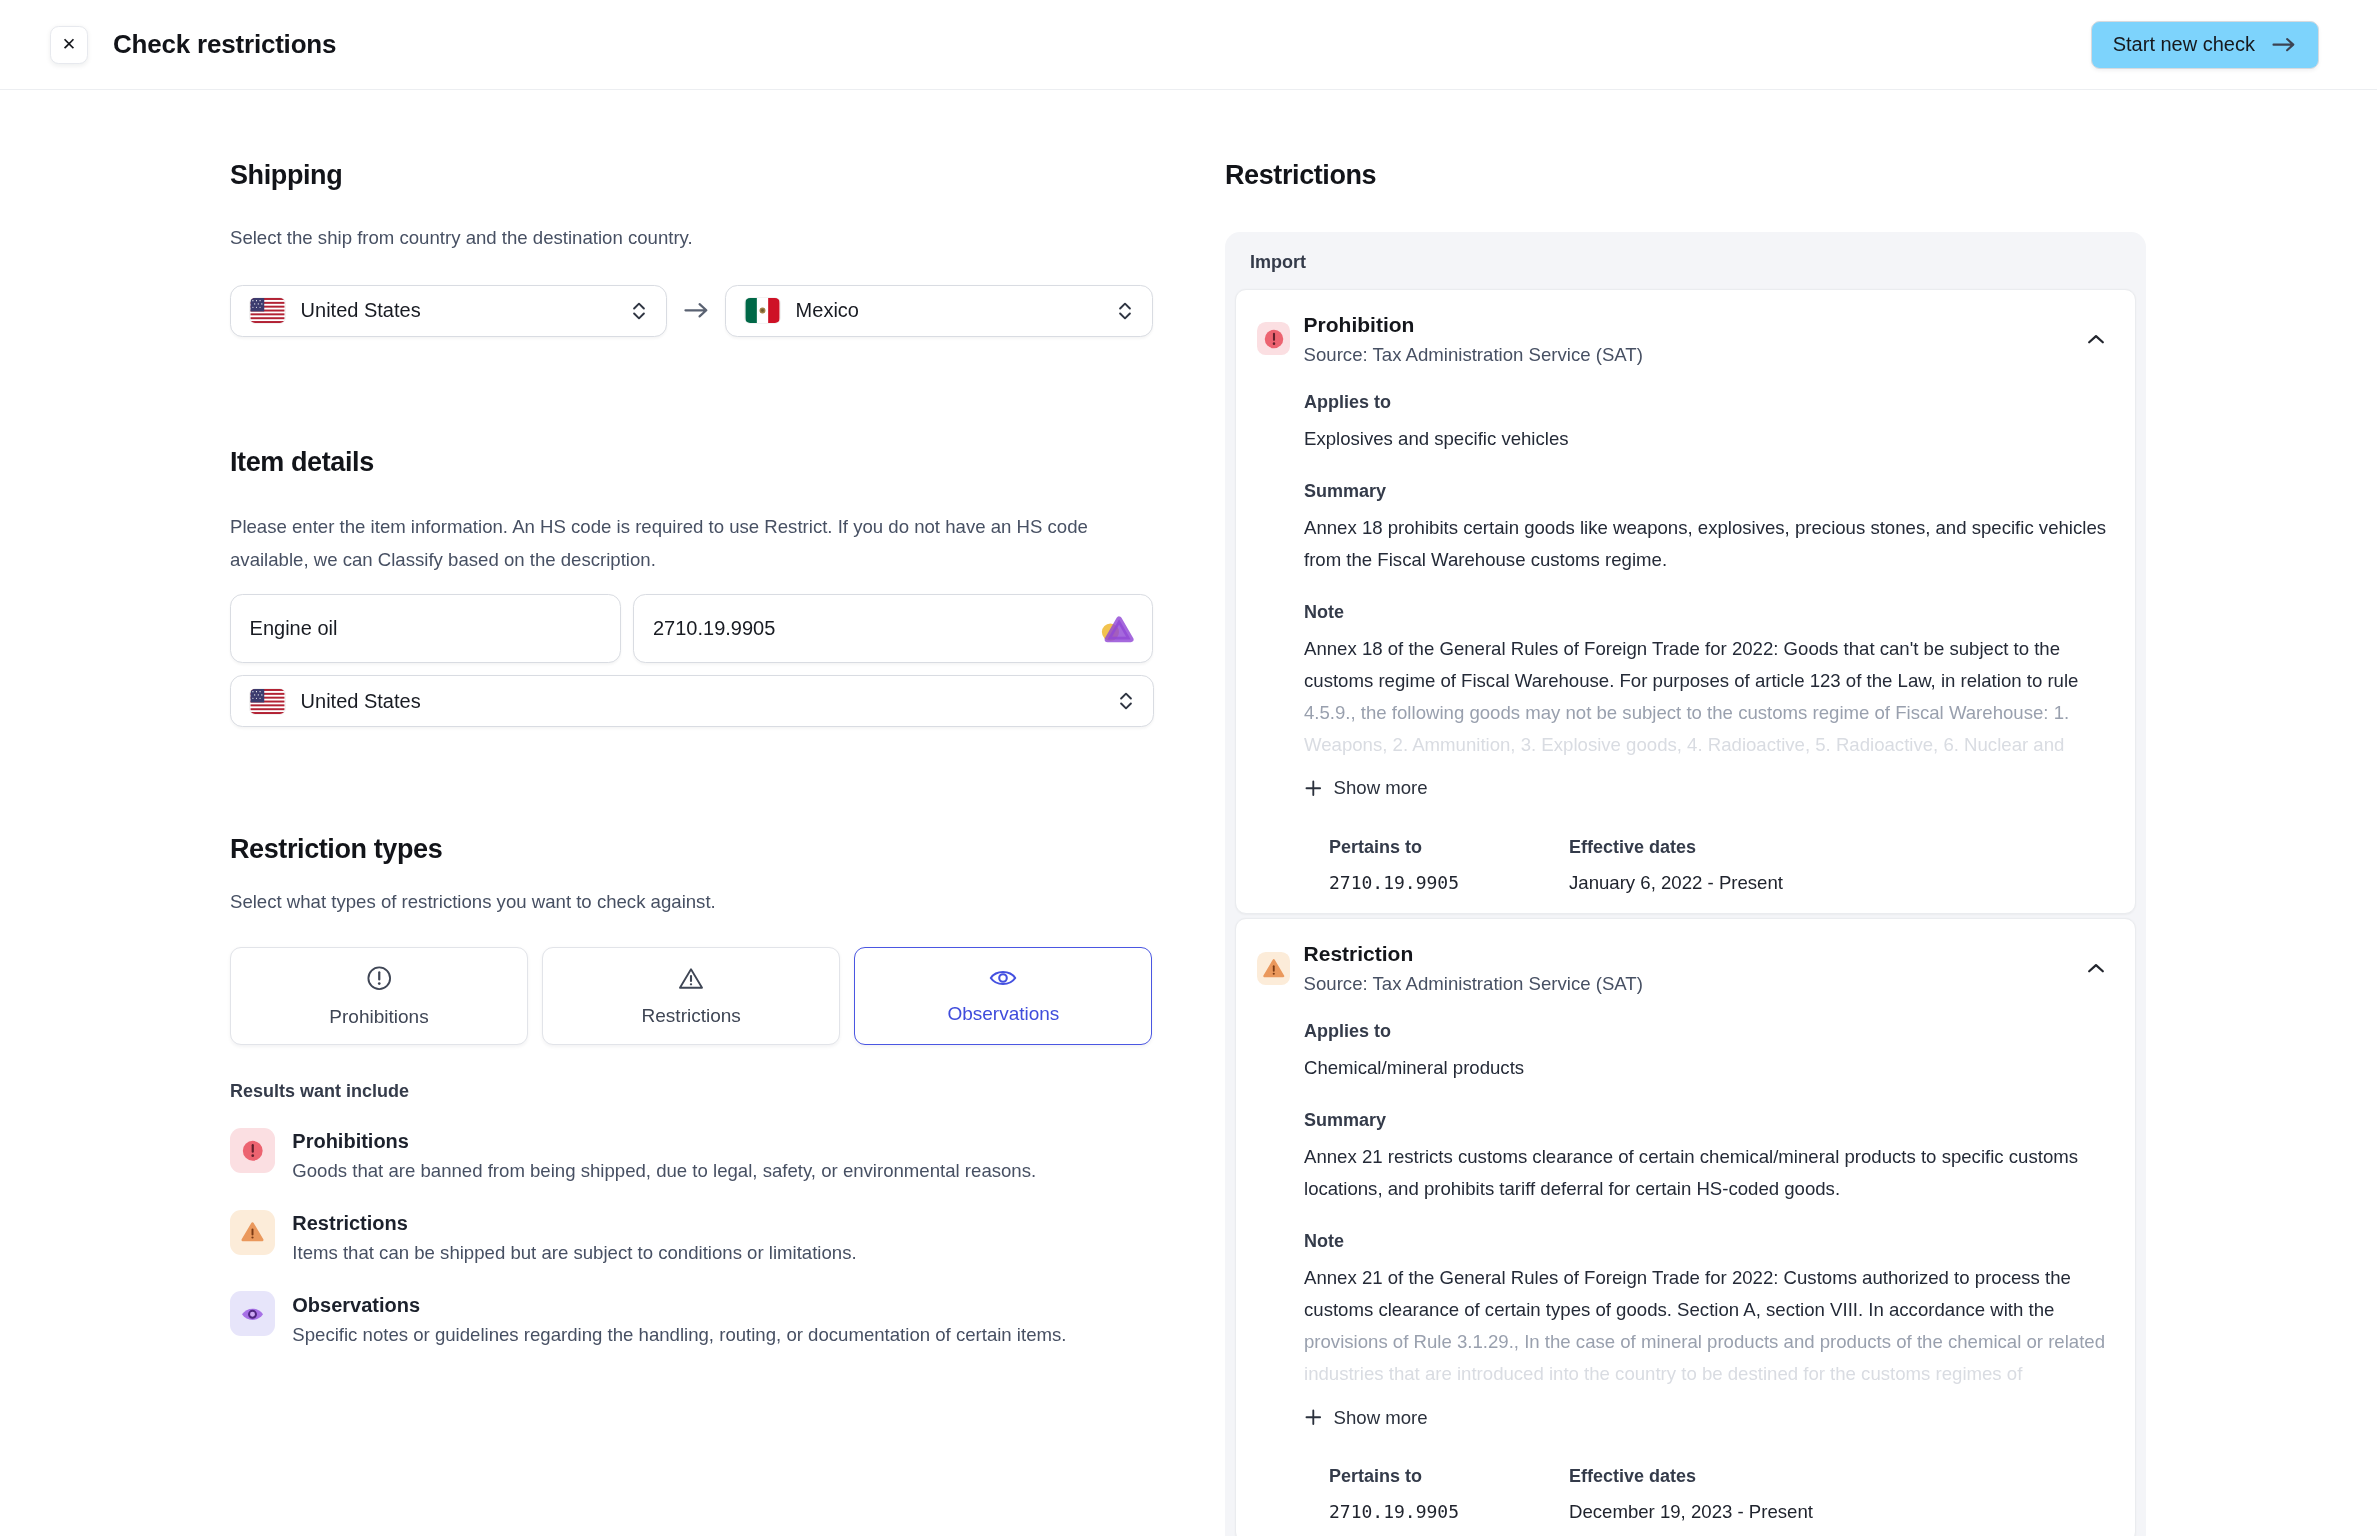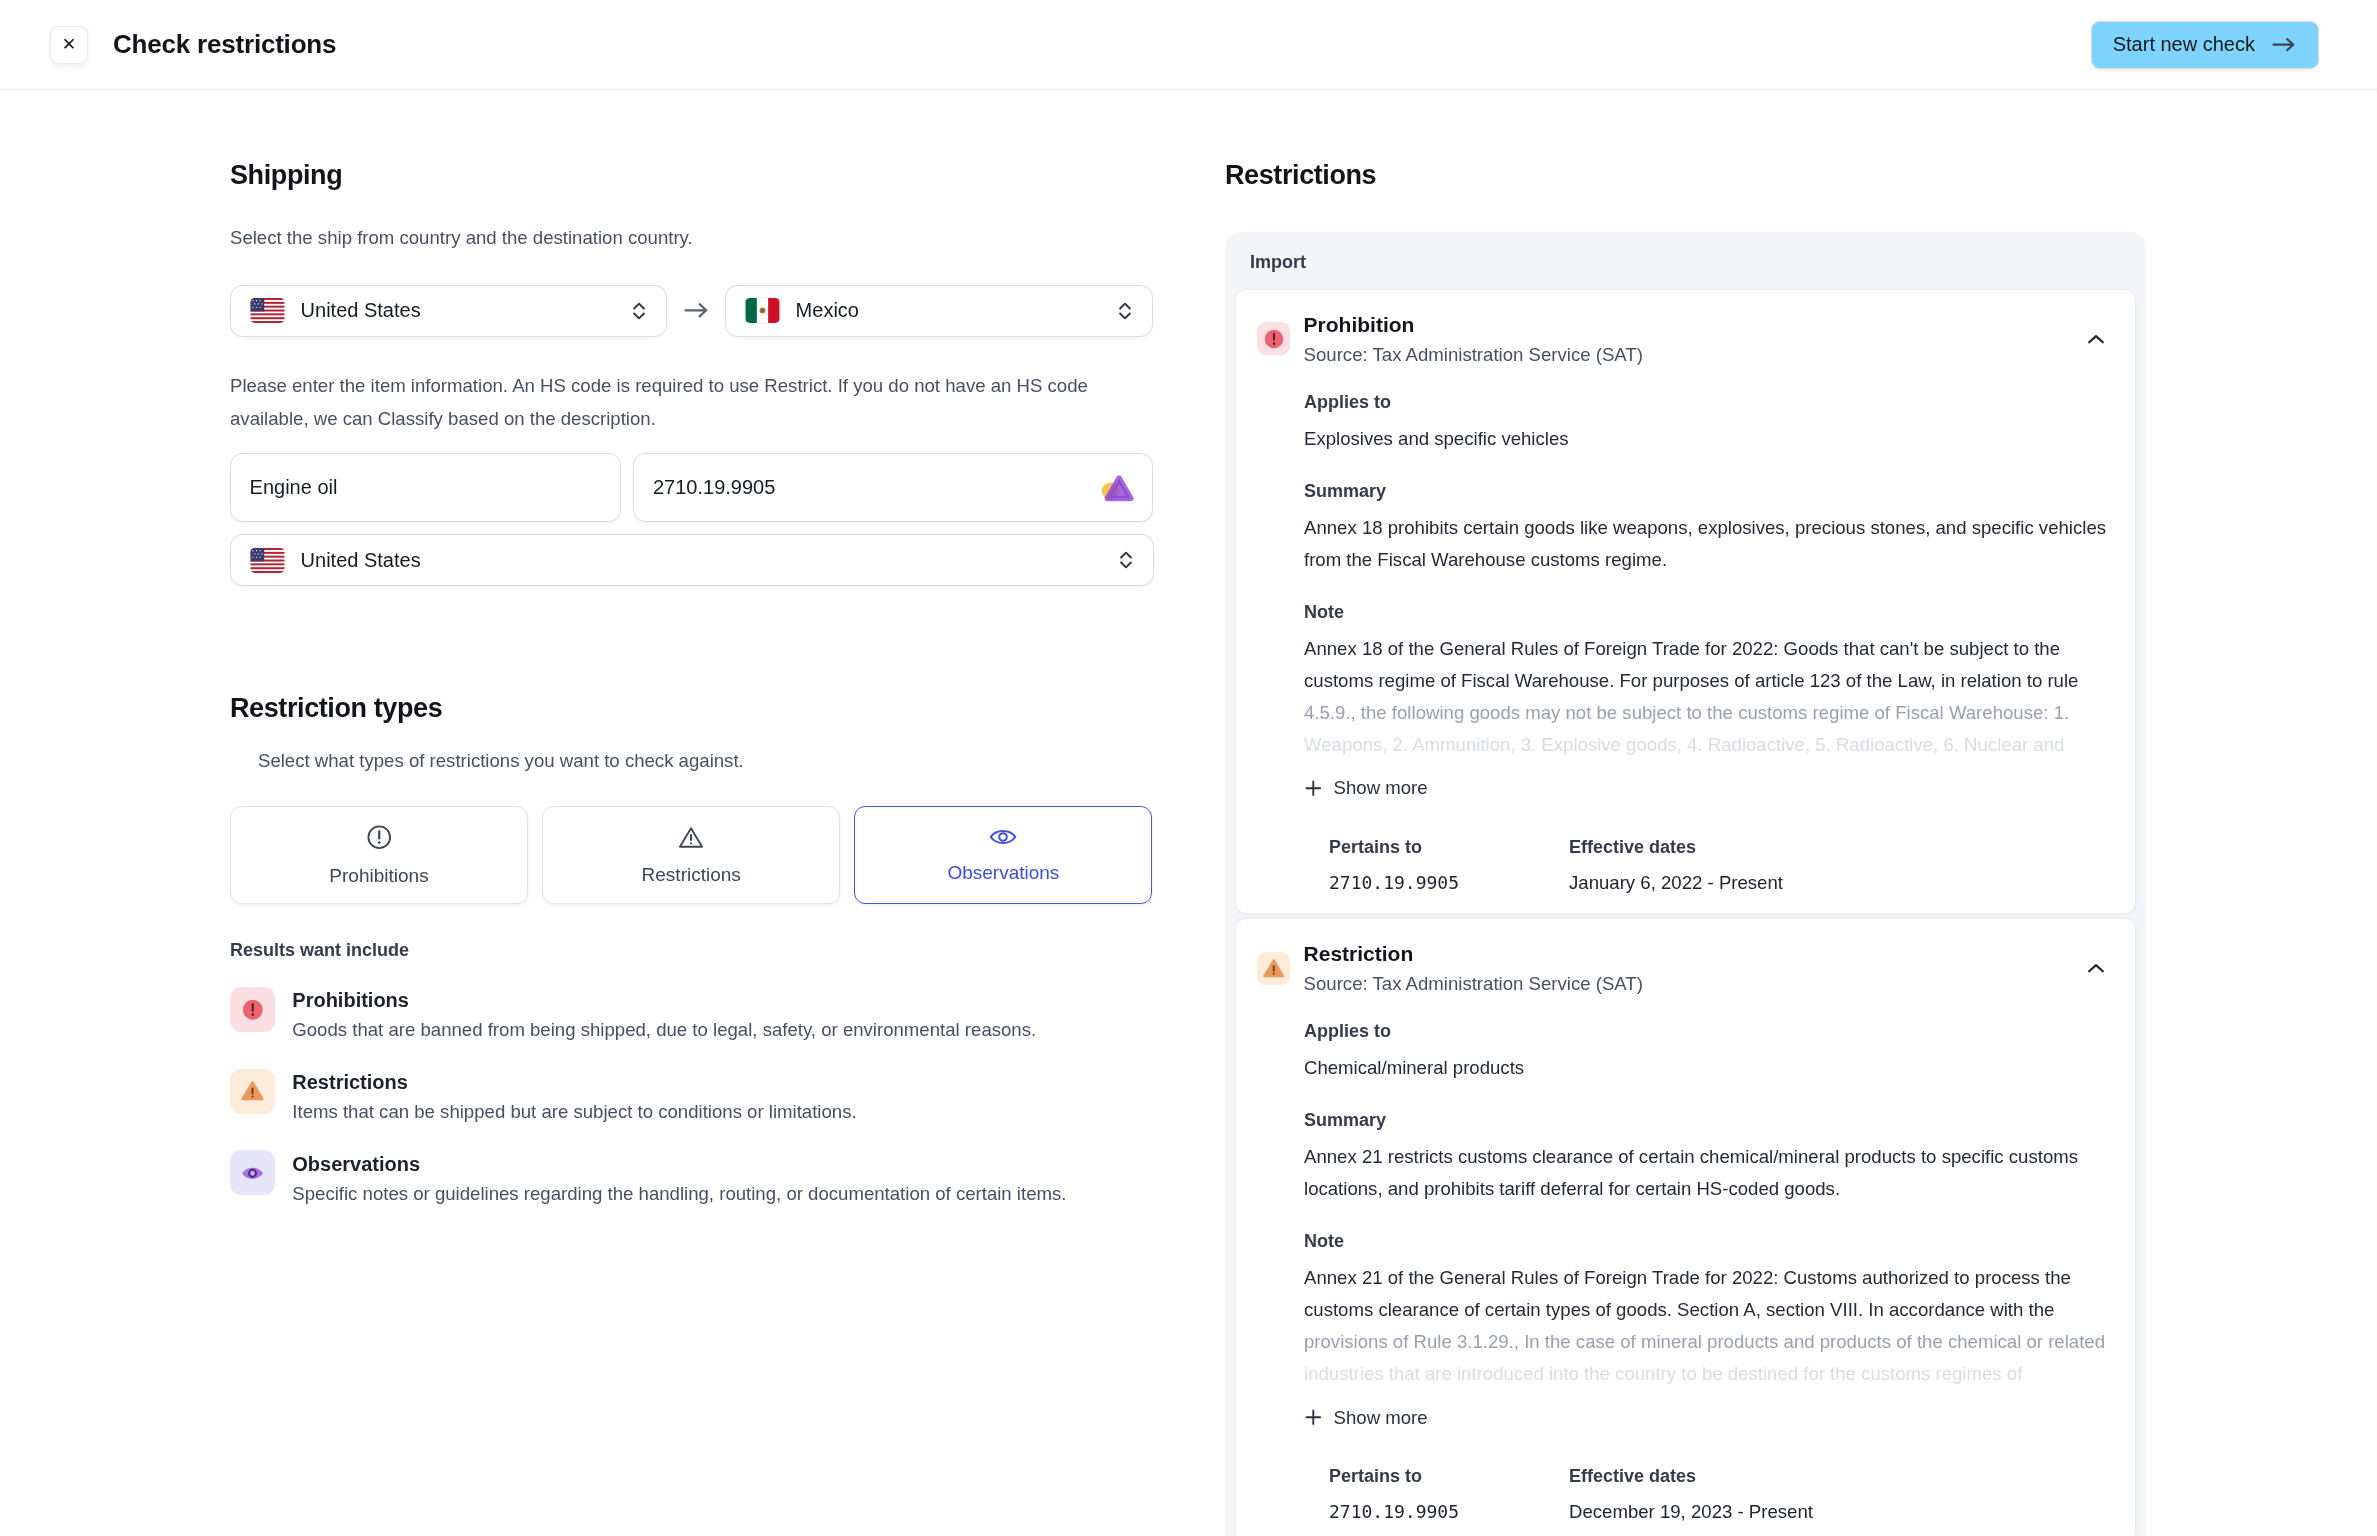--- a/index.html
+++ b/index.html
@@ -42,21 +42,21 @@
   .item-row{display:flex;margin-top:18.6px;}
   .input{height:69px;border:1.2px solid #d9dce2;border-radius:12.4px;display:flex;align-items:center;
     padding:0 18.6px;background:#fff;box-sizing:border-box;font-size:20px;color:#181b22;
     box-shadow:0 1.2px 2.5px rgba(20,22,30,.04);}
   .input-desc{width:391px;}
   .input-hs{width:520px;margin-left:12.4px;}
   .hs-text{flex:1;}
   .country-select{margin-top:12.4px;width:924px;}
   
   .h2-types{margin-top:106px;}
-  .types-sub{margin-top:25px;margin-left:28px;}
+  .types-sub{margin-top:25px;}
   .types-row{display:flex;gap:14.2px;margin-top:33px;}
   .type-card{width:298px;height:98px;border:1.2px solid #e2e4e9;border-radius:11px;background:#fff;
     display:flex;flex-direction:column;align-items:center;justify-content:center;gap:13.6px;
     box-sizing:border-box;box-shadow:0 1.2px 3.7px rgba(20,22,30,.05);cursor:pointer;}
   .type-label{font-size:19px;color:#3f4655;}
   .type-card.selected{border:1.9px solid #4a56e2;}
   .type-card.selected .type-label{color:#3f4cdc;font-weight:500;}
   
   .results-label{margin-top:36px;font-size:18px;font-weight:700;color:#343b4a;}
   .result-row{display:flex;margin-top:26px;}
@@ -171,20 +171,21 @@
         </span>
         <span class="select-label">Mexico</span>
         <span class="updown">
           <svg width="16" height="22" viewBox="0 0 26 36">
               <path d="M5 14 L13 6 L21 14 M5 22 L13 30 L21 22" stroke="#2f3542" stroke-width="3.2" fill="none" stroke-linecap="round" stroke-linejoin="round"></path>
             </svg>
         </span>
       </div>
     </div>
 
+    <h2 class="h2-item">Item details</h2>
     <div class="sub item-sub">Please enter the item information. An HS code is required to use Restrict. If you do not have an HS code available, we can Classify based on the description.</div>
 
     <div class="item-row">
       <div class="input input-desc">
         <span>Engine oil</span>
       </div>
       <div class="input input-hs">
         <span class="hs-text">2710.19.9905</span>
         <span>
           <svg width="36" height="32" viewBox="0 0 58 52">

